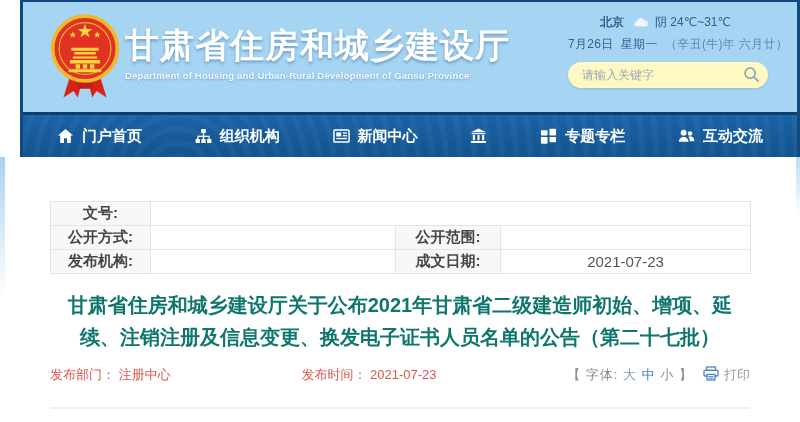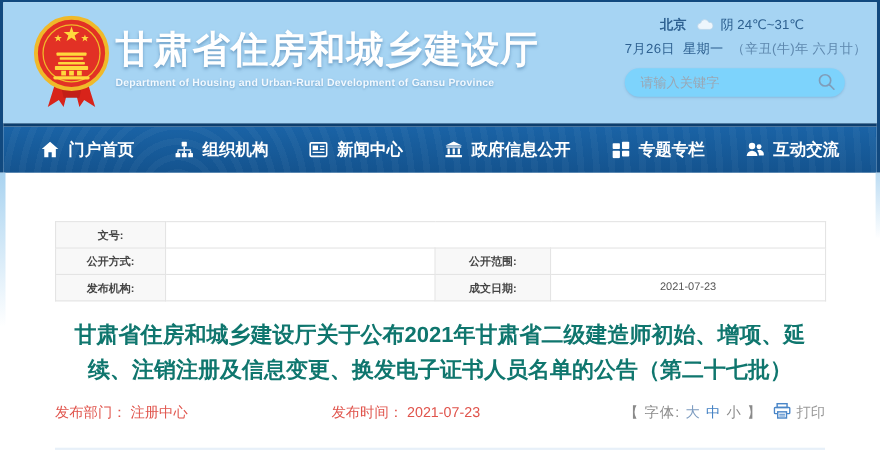--- a/index.html
+++ b/index.html
@@ -1,20 +1,20 @@
 <!DOCTYPE html>
 <html><head>
 <meta charset="utf-8">
 <style>
   * { margin:0; padding:0; box-sizing:border-box; }
   body { font-family:"Liberation Sans","DejaVu Sans",sans-serif; background:#fff; }
   .page { position:relative; width:800px; height:422px; overflow:hidden; background:#fff; margin:0 auto; }
 
   
-  .top-wrap { border-left:3px solid #11497f; border-right:3px solid #11497f; border-top:2px solid #11497f; }
+  .top-wrap { border-left:3px solid #11497f; border-right:3px solid #11497f; border-top:2px solid #11497f;margin-left:20px; }
 
   .banner {
     position:relative; height:110px;
     background:
       radial-gradient(ellipse 320px 90px at 14% 100%, rgba(255,255,255,.55), rgba(255,255,255,0) 70%),
       radial-gradient(ellipse 420px 120px at 60% 10%, rgba(255,255,255,.28), rgba(255,255,255,0) 65%),
       radial-gradient(ellipse 300px 80px at 92% 85%, rgba(255,255,255,.35), rgba(255,255,255,0) 70%),
       linear-gradient(180deg,#9bcdf0 0%, #a6d4f3 45%, #bade f8 80%, #b8def7 100%);
     background-color:#a6d4f3;
   }
@@ -25,21 +25,21 @@
   .site-subtitle { font-size:9.5px; font-weight:bold; color:#f2f9ff; letter-spacing:.2px;
     text-shadow:0 1px 2px rgba(40,90,140,.4); margin-top:3px; }
 
   .top-right { position:absolute; right:14px; top:10px; width:215px; font-size:12px; color:#2e6191; }
   .weather-line { text-align:center; padding-left:32px; height:20px; display:flex; align-items:center; gap:5px; }
   .weather-city { font-weight:bold; margin-right:4px; }
   .cloud-icon svg { vertical-align:middle; }
   .date-line { margin-top:4px; white-space:nowrap; letter-spacing:.3px; }
   .date-lunar { color:#5e88ae; }
   .search-box { margin-top:9px; position:relative; width:200px; }
-  .search-input { width:200px; height:26px; border:none; border-radius:13px; background:#7dd3fc;
+  .search-input { width:200px; height:26px; border:none; border-radius:13px; background:#fef9c3;
     padding:0 30px 0 14px; font-size:12px; color:#333; outline:none; box-shadow:0 1px 2px rgba(60,110,160,.25); }
   .search-input::placeholder { color:#9aa7b4; }
   .search-btn { position:absolute; right:8px; top:4px; width:18px; height:18px; background:none; border:none; cursor:pointer; }
 
   
   .nav {
     display:flex; justify-content:space-between; align-items:center;
     height:45px; padding:12px 34px; border-top:3px solid #0d3e6d;
     background:
       repeating-radial-gradient(circle at 20% 140%, rgba(255,255,255,.035) 0 6px, rgba(255,255,255,0) 6px 14px),
@@ -48,21 +48,21 @@
   .nav-item { display:flex; align-items:center; gap:8px; color:#fff; font-size:15px; font-weight:bold; cursor:pointer; text-decoration:none; }
   .nav-item svg { display:block; }
 
   
   .content { width:700px; margin:0 auto; }
   .edge-fade-left { position:absolute; left:0; top:157px; width:5px; height:140px;
     background:linear-gradient(180deg,#a9d3f0, rgba(255,255,255,0)); }
   .edge-fade-right { position:absolute; right:0; top:157px; width:4px; height:60px;
     background:linear-gradient(180deg,#bcdcf3, rgba(255,255,255,0)); }
 
-  table.info-table { width:100%; border-collapse:collapse; margin-top:44px; font-size:10px; color:#4d4d4d; table-layout:fixed; }
+  table.info-table { width:100%; border-collapse:collapse; margin-top:44px; font-size:15px; color:#4d4d4d; table-layout:fixed; }
   .info-table td { border:1px solid #e4e4e4; height:24px; padding:0 8px; background:#fff; }
   .info-table td.lbl { background:#f8f8f8; text-align:center; font-weight:600; color:#454545; }
   .info-table td.val { text-align:center; color:#555; }
 
   .article-title { margin-top:15px; text-align:center; font-size:20px; font-weight:bold; color:#0f766e; line-height:1.6; }
 
   .meta-row { display:flex; justify-content:space-between; align-items:center; margin-top:13px;
     padding-bottom:23px; border-bottom:2px solid #e7f0f9; font-size:13px; }
   .meta-left, .meta-mid { color:#e0544c; }
   .meta-right { display:flex; align-items:center; gap:10px; }
@@ -183,21 +183,20 @@
         <span>
           <svg viewBox="0 0 18 17" width="17" height="16" fill="#fff">
               <polygon points="9,0.6 17,4.6 1,4.6"></polygon>
               <rect x="1.8" y="5.4" width="14.4" height="1.2"></rect>
               <rect x="3" y="7.4" width="2.2" height="5.6"></rect>
               <rect x="7.9" y="7.4" width="2.2" height="5.6"></rect>
               <rect x="12.8" y="7.4" width="2.2" height="5.6"></rect>
               <rect x="1" y="13.8" width="16" height="2.2" rx="0.5"></rect>
             </svg>
         </span>
-        <span>政府信息公开</span>
       </a>
       <a class="nav-item">
         <span>
           <svg viewBox="0 0 18 17" width="17" height="16" fill="#fff">
               <rect x="1" y="2.4" width="7" height="5.6" rx="0.8"></rect>
               <rect x="10" y="0.8" width="7" height="7.2" rx="0.8"></rect>
               <rect x="1" y="9.6" width="7" height="7.2" rx="0.8"></rect>
               <rect x="10" y="9.6" width="7" height="5.6" rx="0.8"></rect>
             </svg>
         </span>

